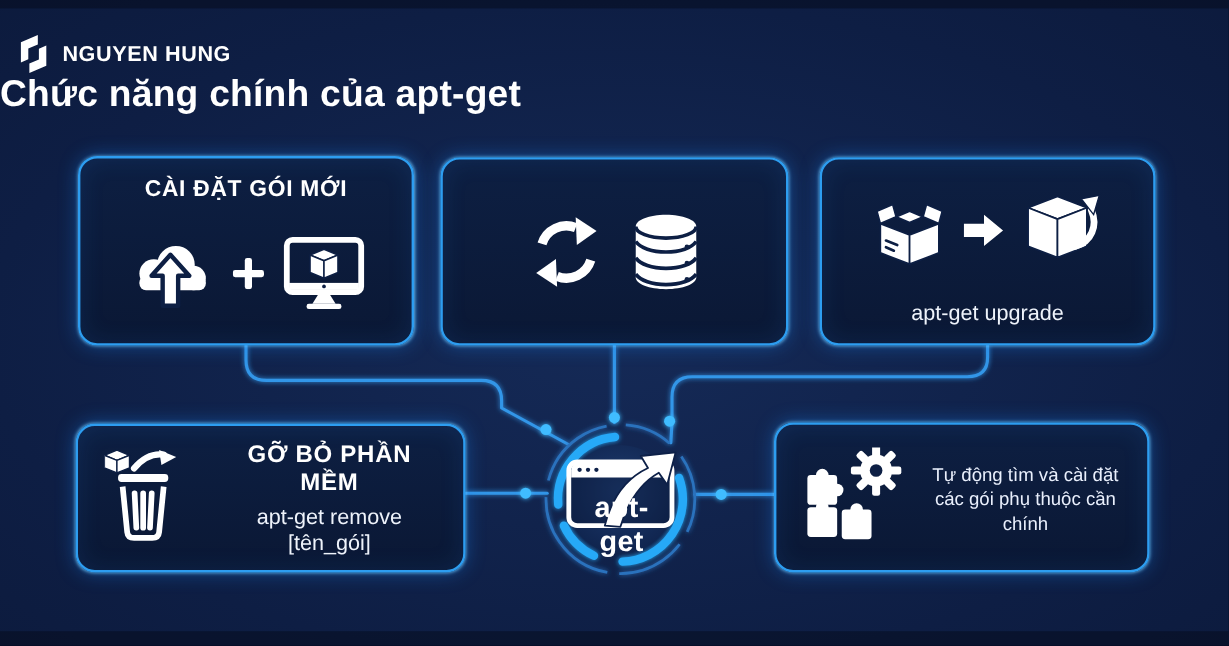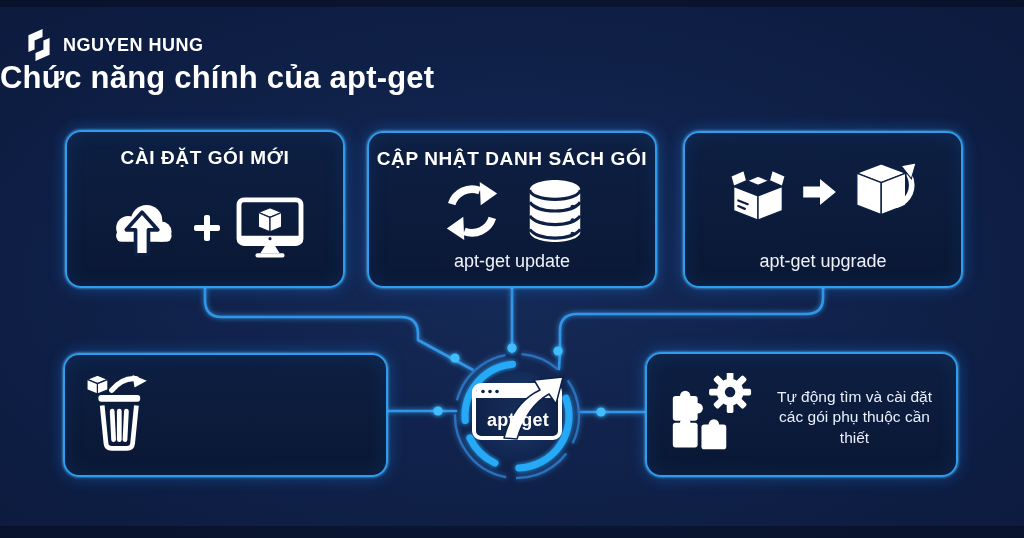--- a/index.html
+++ b/index.html
@@ -5,21 +5,21 @@
   html,body{margin:0;padding:0;background:#060d22;}
   .stage{
     position:relative;width:1024px;height:538px;overflow:hidden;
     font-family:"Liberation Sans","DejaVu Sans",sans-serif;
     background:radial-gradient(ellipse 900px 480px at 50% 52%, #152a57 0%, #0e1e44 58%, #0b1838 100%);
   }
   .edge{position:absolute;left:0;width:100%;pointer-events:none;}
   .edge.top{top:0;height:7px;background:rgba(4,8,22,.45);}
   .edge.bottom{bottom:0;height:12px;background:rgba(4,8,22,.45);}
   .net{position:absolute;left:0;top:0;pointer-events:none;}
-  .logo{position:absolute;left:24px;top:26px;display:flex;align-items:center;gap:9px;}
+  .logo{position:absolute;left:13px;top:26px;display:flex;align-items:center;gap:9px;}
   .logo-text{color:#fff;font-weight:bold;font-size:18px;letter-spacing:.5px;}
   .title{position:absolute;left:0;top:60px;width:100%;margin:0;text-align:left;
     color:#fff;font-size:31px;font-weight:bold;letter-spacing:.2px;}
   .box{
     position:absolute;box-sizing:border-box;
     border:2px solid #2d9df0;border-radius:16px;
     background:linear-gradient(180deg, rgba(13,31,66,.94), rgba(10,23,51,.94));
     box-shadow:0 0 3px rgba(110,200,255,.85), 0 0 16px rgba(25,130,240,.42), inset 0 0 20px rgba(40,130,235,.13);
     display:flex;flex-direction:column;align-items:center;
   }
@@ -31,21 +31,21 @@
   .box-bottom .txt{flex:1;text-align:center;}
   .box-bottom .btitle{font-size:20px;}
   .box-bottom .cmd{margin:7px 0 0 0;}
   .desc{margin:6px 0 0 0;color:#e9effc;font-size:15.5px;line-height:1.32;}
   #box-install{left:65px;top:130px;width:280px;height:158px;text-align:center;}
   #box-update{left:367px;top:131px;width:290px;height:157px;}
   #box-upgrade{left:683px;top:131px;width:280px;height:157px;}
   #box-remove{left:63px;top:353px;width:325px;height:124px;}
   #box-deps{left:645px;top:352px;width:313px;height:125px;}
   .hub-label{position:absolute;left:479px;top:410px;width:78px;text-align:center;
-    color:#fff;font-size:18px;font-weight:bold;letter-spacing:.3px;}
+    color:#fff;font-size:24px;font-weight:bold;letter-spacing:.3px;}
   .ic{display:block;}
 </style>
 </head>
 <body>
 
 <div class="stage">
 
   <svg class="net" width="1024" height="538" viewBox="0 0 1024 538">
     <defs>
       <filter id="glow" x="-40%" y="-40%" width="180%" height="180%">
@@ -131,42 +131,40 @@
         </g>
         <rect x="5" y="40" width="60" height="6" fill="#ffffff"></rect>
         <circle cx="35" cy="43" r="1.6" fill="#0d1f44"></circle>
         <polygon points="30,50 40,50 45,58 25,58" fill="#ffffff"></polygon>
         <rect x="20" y="58" width="30" height="4.5" rx="2" fill="#ffffff"></rect>
       </svg>
     </div>
   </section>
 
   <section class="box box-top" id="box-update">
-    <h2 class="btitle">CẬP NHẬT DANH SÁCH GÓI</h2>
     <div class="icon-row" style="gap:24px;">
       <svg class="ic" width="62" height="60" viewBox="0 0 64 62">
         <path d="M11,24 A22,22 0 0 1 40,10" fill="none" stroke="#ffffff" stroke-width="8"></path>
         <polygon points="40,1 58,13 41,25" fill="#ffffff"></polygon>
         <path d="M53,38 A22,22 0 0 1 24,52" fill="none" stroke="#ffffff" stroke-width="8"></path>
         <polygon points="24,61 6,49 23,37" fill="#ffffff"></polygon>
       </svg>
       <svg class="ic" width="56" height="64" viewBox="0 0 56 66">
         <path d="M2,11 C2,5.5 13.6,1 28,1 C42.4,1 54,5.5 54,11 L54,55 C54,60.5 42.4,65 28,65 C13.6,65 2,60.5 2,55 Z" fill="#ffffff"></path>
         <g fill="none" stroke="#0d1f44" stroke-width="3.2">
           <path d="M2,11 C2,16.5 13.6,21 28,21 C42.4,21 54,16.5 54,11"></path>
           <path d="M2,24 C6,29.5 16,33 28,33 C40,33 50,29.5 54,24"></path>
           <path d="M2,38 C6,43.5 16,47 28,47 C40,47 50,43.5 54,38"></path>
           <path d="M2,52 C6,57.5 16,61 28,61 C40,61 50,57.5 54,52"></path>
         </g>
         <circle cx="46" cy="28.5" r="2" fill="#0d1f44"></circle>
         <circle cx="46" cy="42.5" r="2" fill="#0d1f44"></circle>
         <circle cx="46" cy="56.5" r="2" fill="#0d1f44"></circle>
       </svg>
     </div>
-    <p class="cmd">apt-get update</p>
   </section>
 
   <section class="box box-top" id="box-upgrade">
     <div class="icon-row">
       <svg class="ic" width="58" height="60" viewBox="0 0 60 64">
         <g fill="#ffffff" stroke="#0d1f44" stroke-width="1.5" stroke-linejoin="round">
           <polygon points="4,26 1,15 15,9 18,20"></polygon>
           <polygon points="56,26 59,15 45,9 42,20"></polygon>
           <polygon points="18,20 30,25 42,20 30,15"></polygon>
           <polygon points="4,26 30,36 30,62 4,52"></polygon>
@@ -203,20 +201,24 @@
       <path d="M26,16 Q38,2 52,4" fill="none" stroke="#ffffff" stroke-width="5.5" stroke-linecap="round"></path>
       <polygon points="48,0 63,6 50,13" fill="#ffffff"></polygon>
       <rect x="12" y="21" width="44" height="7" rx="3" fill="#ffffff"></rect>
       <path d="M16,32 L20,72 Q20.5,77 26,77 L42,77 Q47.5,77 48,72 L52,32" fill="none" stroke="#ffffff" stroke-width="5"></path>
       <g stroke="#ffffff" stroke-width="5" stroke-linecap="round">
         <line x1="26.5" y1="38" x2="28" y2="68"></line>
         <line x1="34" y1="38" x2="34" y2="68"></line>
         <line x1="41.5" y1="38" x2="40" y2="68"></line>
       </g>
     </svg>
+    <div class="txt">
+      <h2 class="btitle">GỠ BỎ PHẦN MỀM</h2>
+      <p class="cmd">apt-get remove [tên_gói]</p>
+    </div>
   </section>
 
   <section class="box box-bottom" id="box-deps">
     <svg class="ic" width="84" height="84" viewBox="0 0 88 88">
       <g fill="#ffffff">
         <rect x="4" y="24" width="26" height="26" rx="3"></rect>
         <circle cx="30" cy="37" r="5.5"></circle>
         <circle cx="17" cy="24" r="5.5"></circle>
         <rect x="4" y="52" width="26" height="26" rx="3"></rect>
         <circle cx="17" cy="52" r="5.5"></circle>
@@ -232,21 +234,21 @@
           <rect x="-3.5" y="-22" width="7" height="10" rx="2" transform="rotate(180)"></rect>
           <rect x="-3.5" y="-22" width="7" height="10" rx="2" transform="rotate(225)"></rect>
           <rect x="-3.5" y="-22" width="7" height="10" rx="2" transform="rotate(270)"></rect>
           <rect x="-3.5" y="-22" width="7" height="10" rx="2" transform="rotate(315)"></rect>
           <circle cx="0" cy="0" r="14"></circle>
         </g>
         <circle cx="0" cy="0" r="5.5" fill="#0d1f44"></circle>
       </g>
     </svg>
     <div class="txt">
-      <p class="desc">Tự động tìm và cài đặt các gói phụ thuộc cần thiết</p>
+      <p class="desc">Tự động tìm và cài đặt các gói phụ thuộc cần chính</p>
     </div>
   </section>
 
   <div class="hub-label">apt-get</div>
 
   <div class="edge top"></div>
   <div class="edge bottom"></div>
 </div>
 
 </body></html>

